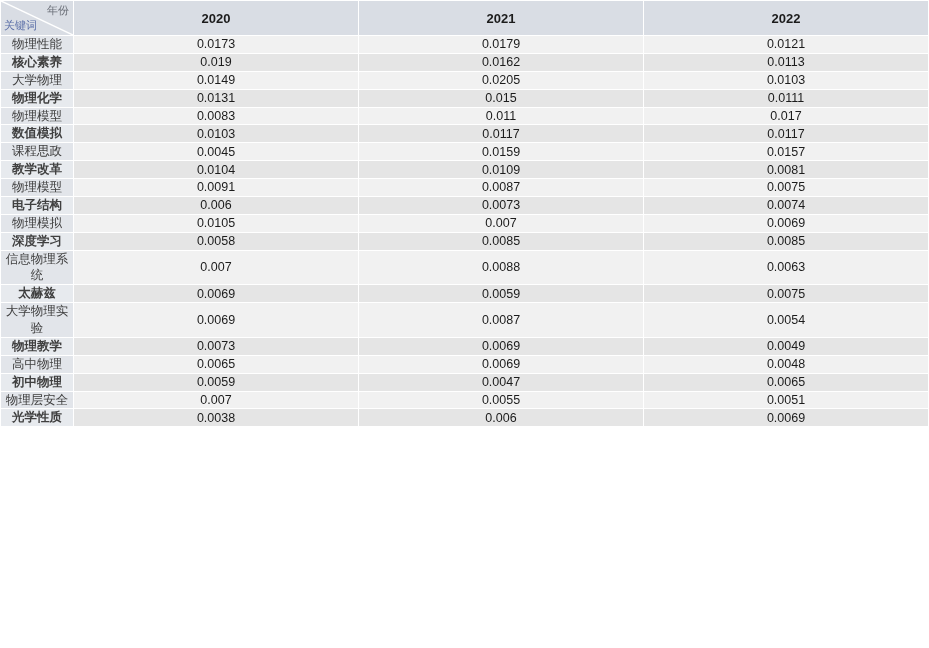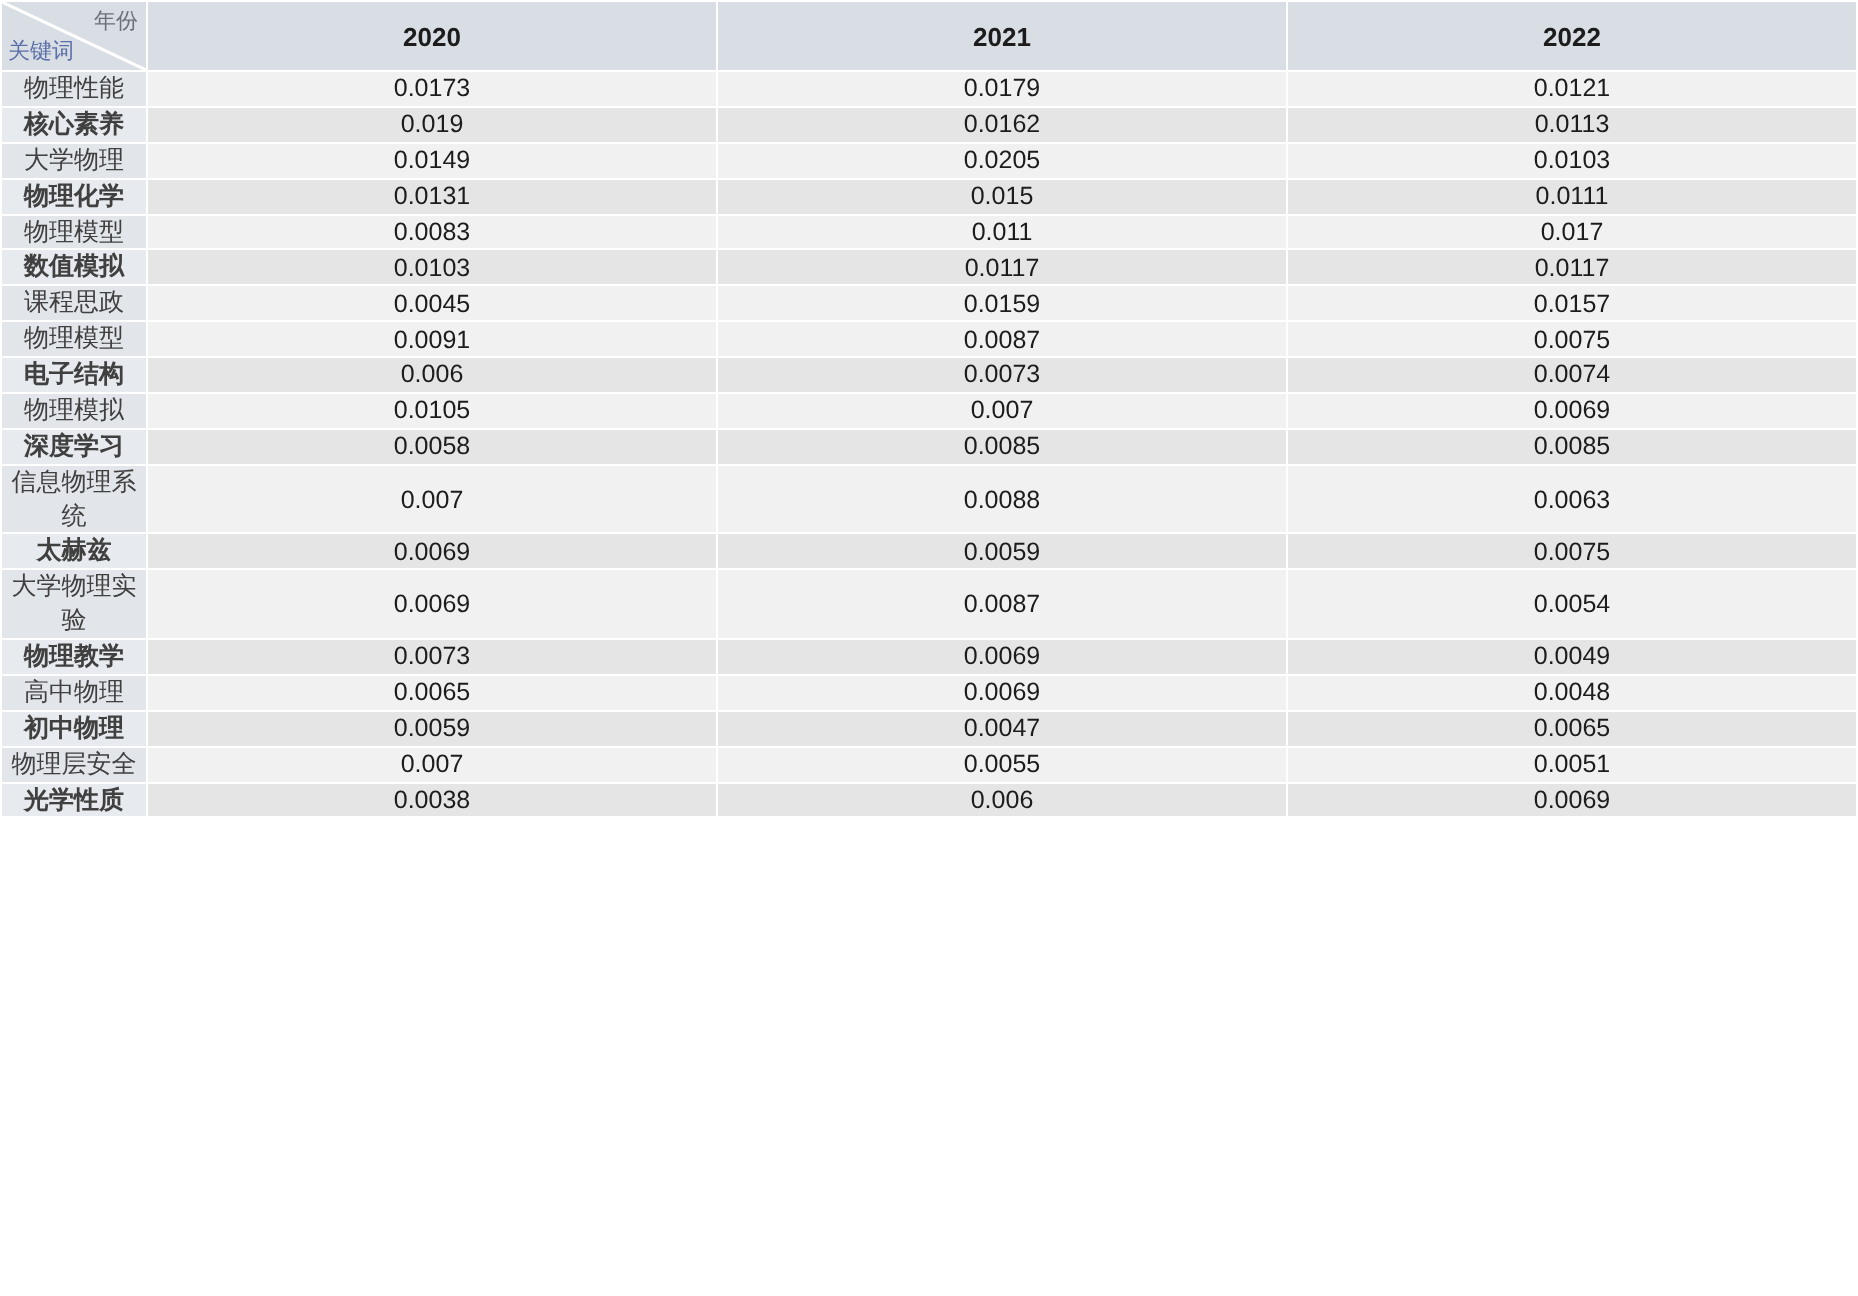--- a/index.html
+++ b/index.html
@@ -145,20 +145,26 @@
       <td class="val">0.0103</td>
       <td class="val">0.0117</td>
       <td class="val">0.0117</td>
     </tr>
     <tr class="odd">
       <td class="rowhead">课程思政</td>
       <td class="val">0.0045</td>
       <td class="val">0.0159</td>
       <td class="val">0.0157</td>
     </tr>
+    <tr class="even">
+      <td class="rowhead">教学改革</td>
+      <td class="val">0.0104</td>
+      <td class="val">0.0109</td>
+      <td class="val">0.0081</td>
+    </tr>
     <tr class="odd">
       <td class="rowhead">物理模型</td>
       <td class="val">0.0091</td>
       <td class="val">0.0087</td>
       <td class="val">0.0075</td>
     </tr>
     <tr class="even">
       <td class="rowhead">电子结构</td>
       <td class="val">0.006</td>
       <td class="val">0.0073</td>

